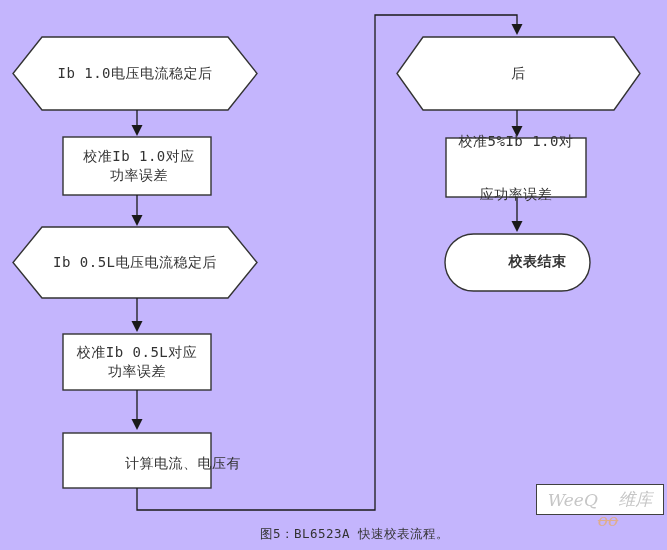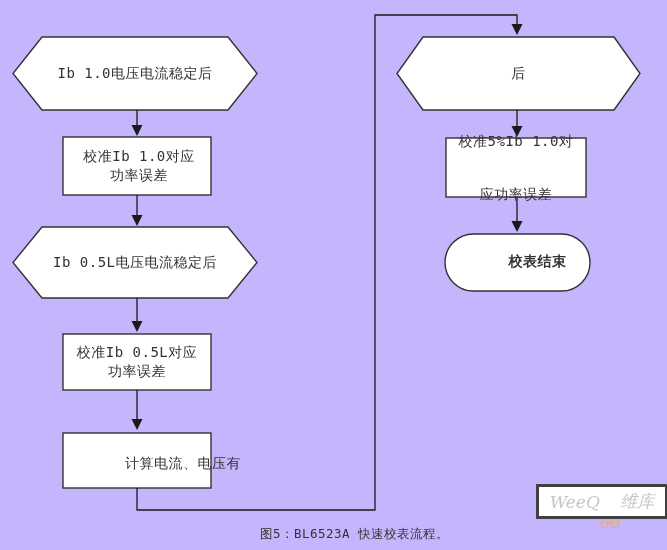--- a/index.html
+++ b/index.html
@@ -40,21 +40,21 @@
     color: #333333;
     letter-spacing: 0.5px;
     margin-left: 32px;
   }
   .watermark {
     position: absolute;
     left: 536px;
     top: 484px;
     width: 126px;
     height: 29px;
-    border: 3px solid #404040;
+    border: 1px solid #404040;
     background: #ffffff;
     display: flex;
     align-items: center;
     justify-content: center;
     font-family: "DejaVu Serif", "Liberation Serif", serif;
     font-style: italic;
     font-size: 17px;
     color: #c6c6c6;
     white-space: nowrap;
   }

